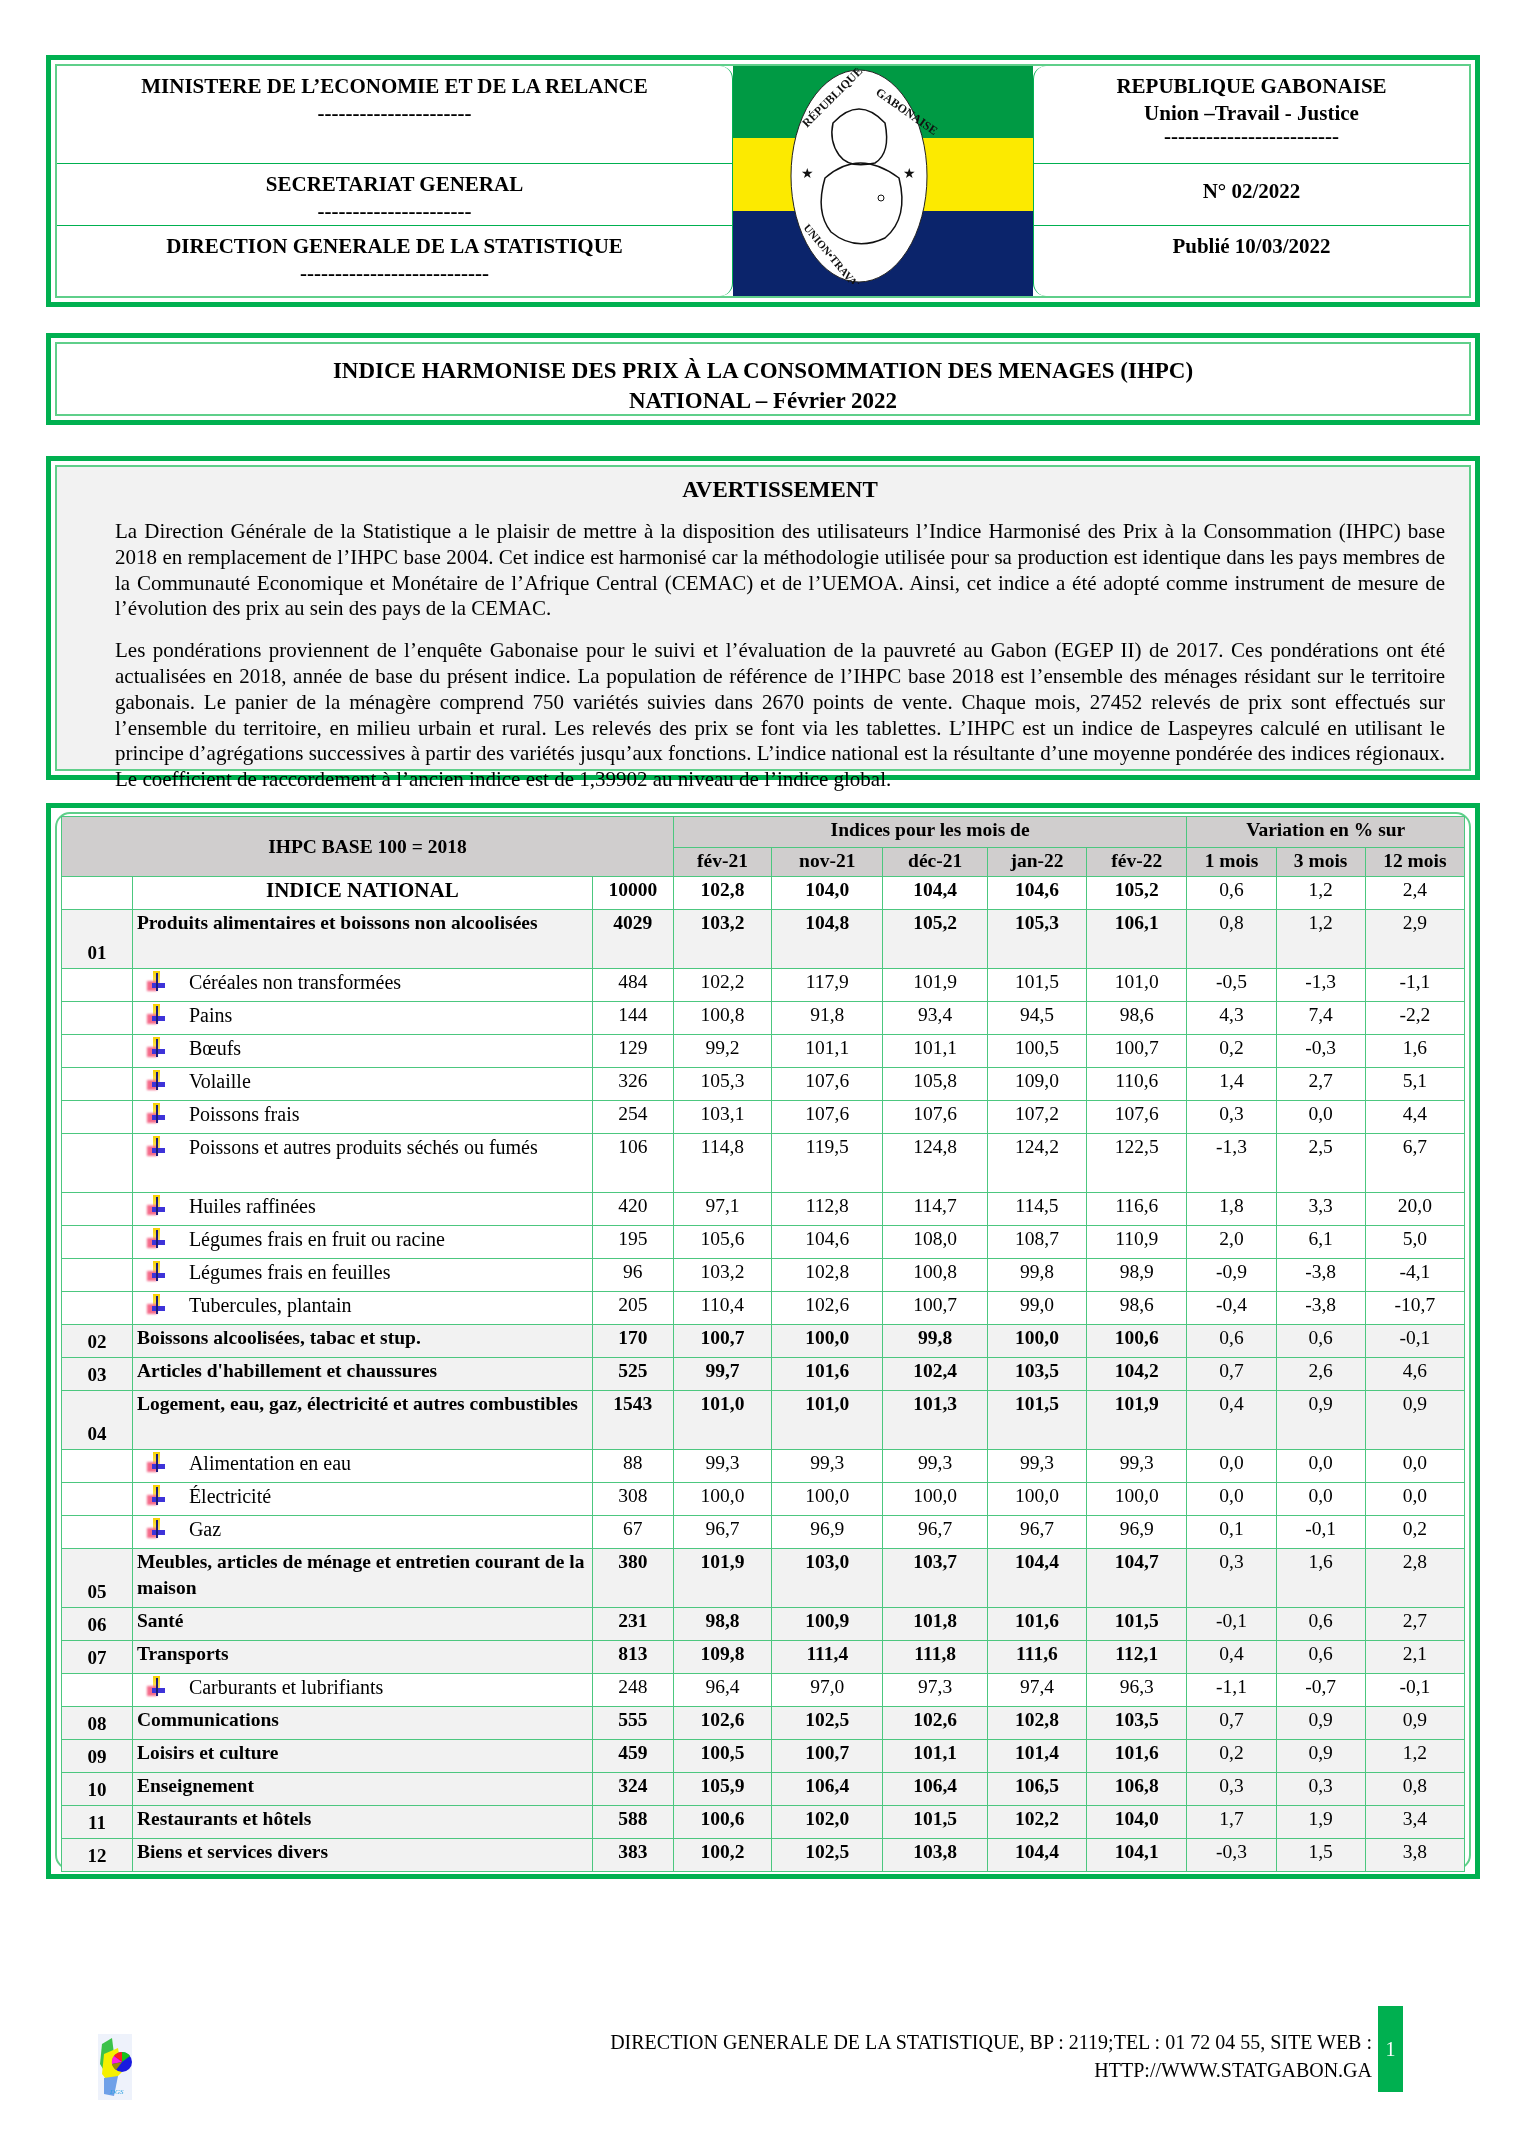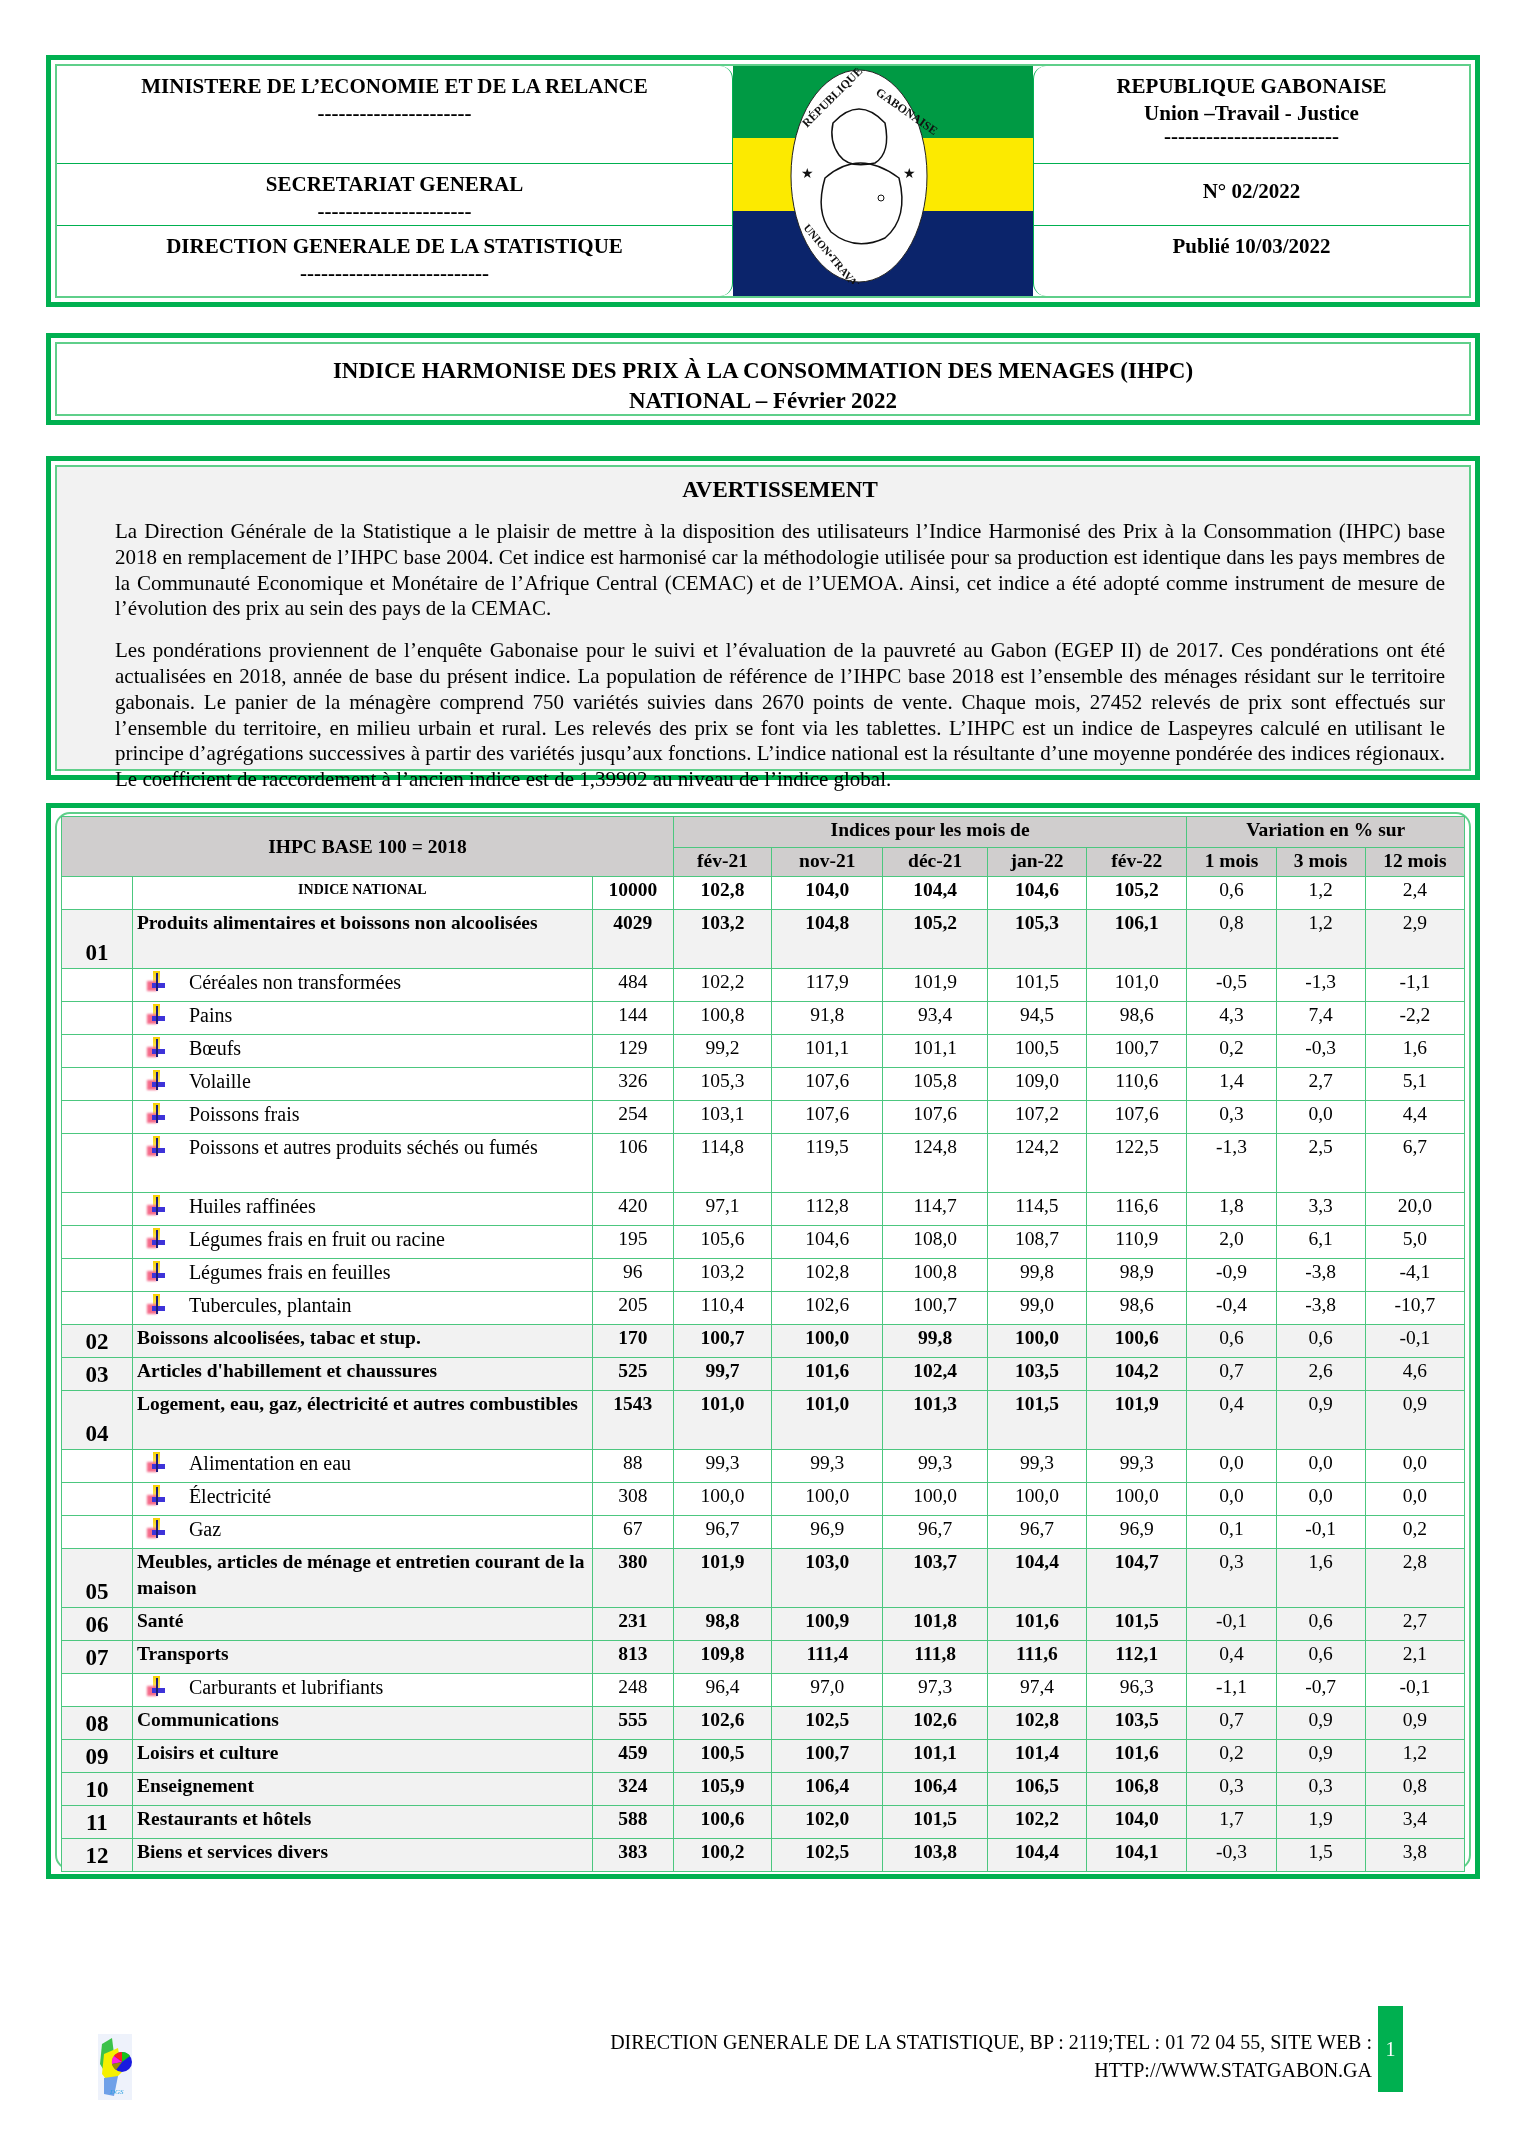--- a/index.html
+++ b/index.html
@@ -40,24 +40,24 @@
   table { border-collapse: collapse; width: 100%; table-layout: fixed; }
   td, th { border: 1.5px solid #4cc77f; padding: 0 4px; font-size: 19.5px; line-height: 26px; text-align: center; vertical-align: top; }
   th { background: #d0cece; font-weight: bold; }
   tr.hdr1 th { height: 30px; }
   tr.hdr2 th { height: 28px; }
   tr.r td { height: 30px; }
   tr.tall td { height: 56px; }
   tr.grp td { background: #f2f2f2; }
   tr.nat td { background: #ffffff; }
   tr.sub td { background: #ffffff; }
-  td.code { font-weight: bold; font-size: 23px; vertical-align: bottom; padding-bottom: 2px; }
+  td.code { font-weight: bold; font-size: 19px; vertical-align: bottom; padding-bottom: 2px; }
   td.lbl { text-align: left; }
   tr.grp td.lbl, tr.grp td.w, tr.grp td.idx { font-weight: bold; }
-  tr.nat td.lbl { font-weight: bold; text-align: center; font-size: 14px; }
+  tr.nat td.lbl { font-weight: bold; text-align: center; font-size: 21px; }
   tr.nat td.w, tr.nat td.idx { font-weight: bold; }
   tr.sub td.lbl { padding-left: 14px; font-size: 20px; }
   .lbl-inner { display: flex; align-items: flex-start; }
   .bullet { display:inline-block; width: 20px; height: 22px; margin-right: 22px; margin-top: 2px; flex: 0 0 auto; position: relative; }
   .bullet .ya { position:absolute; left:6px; top:0; width:7px; height:14px; background: linear-gradient(#f5d000,#ffe87a); }
   .bullet .rd { position:absolute; left:0; top:10px; width:10px; height:10px; background: #f46a8a; filter: blur(1px); }
   .bullet .bl { position:absolute; left:5px; top:12px; width:13px; height:5px; background:#3d33d9; }
   .bullet .vt { position:absolute; left:9px; top:2px; width:2px; height:18px; background:#1a1a7a; }
 
   

